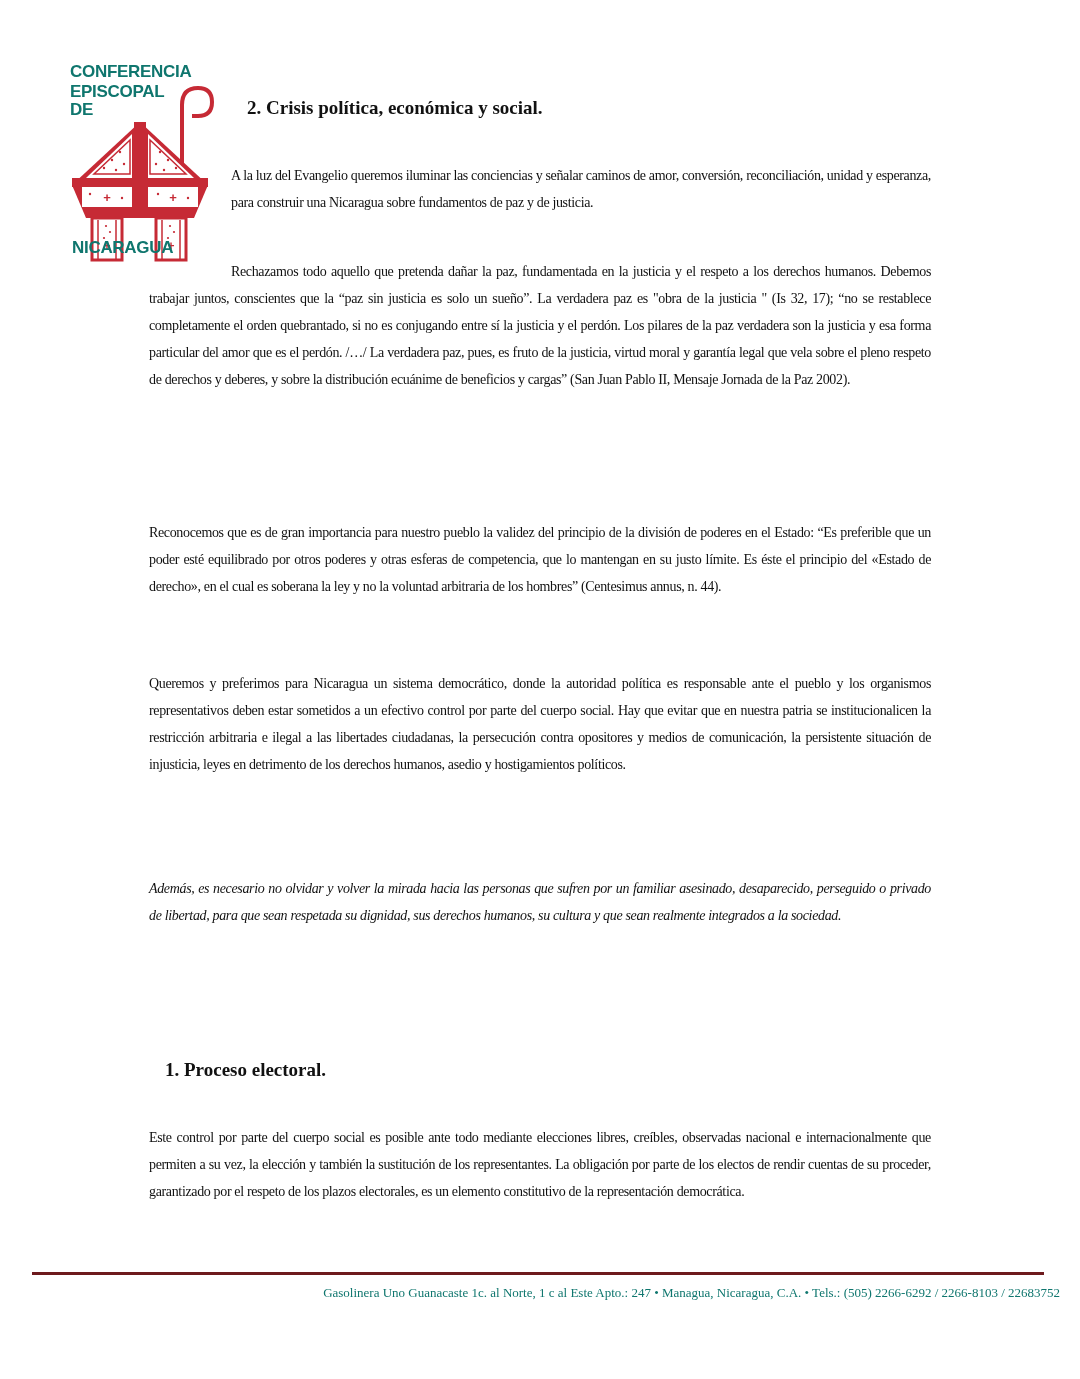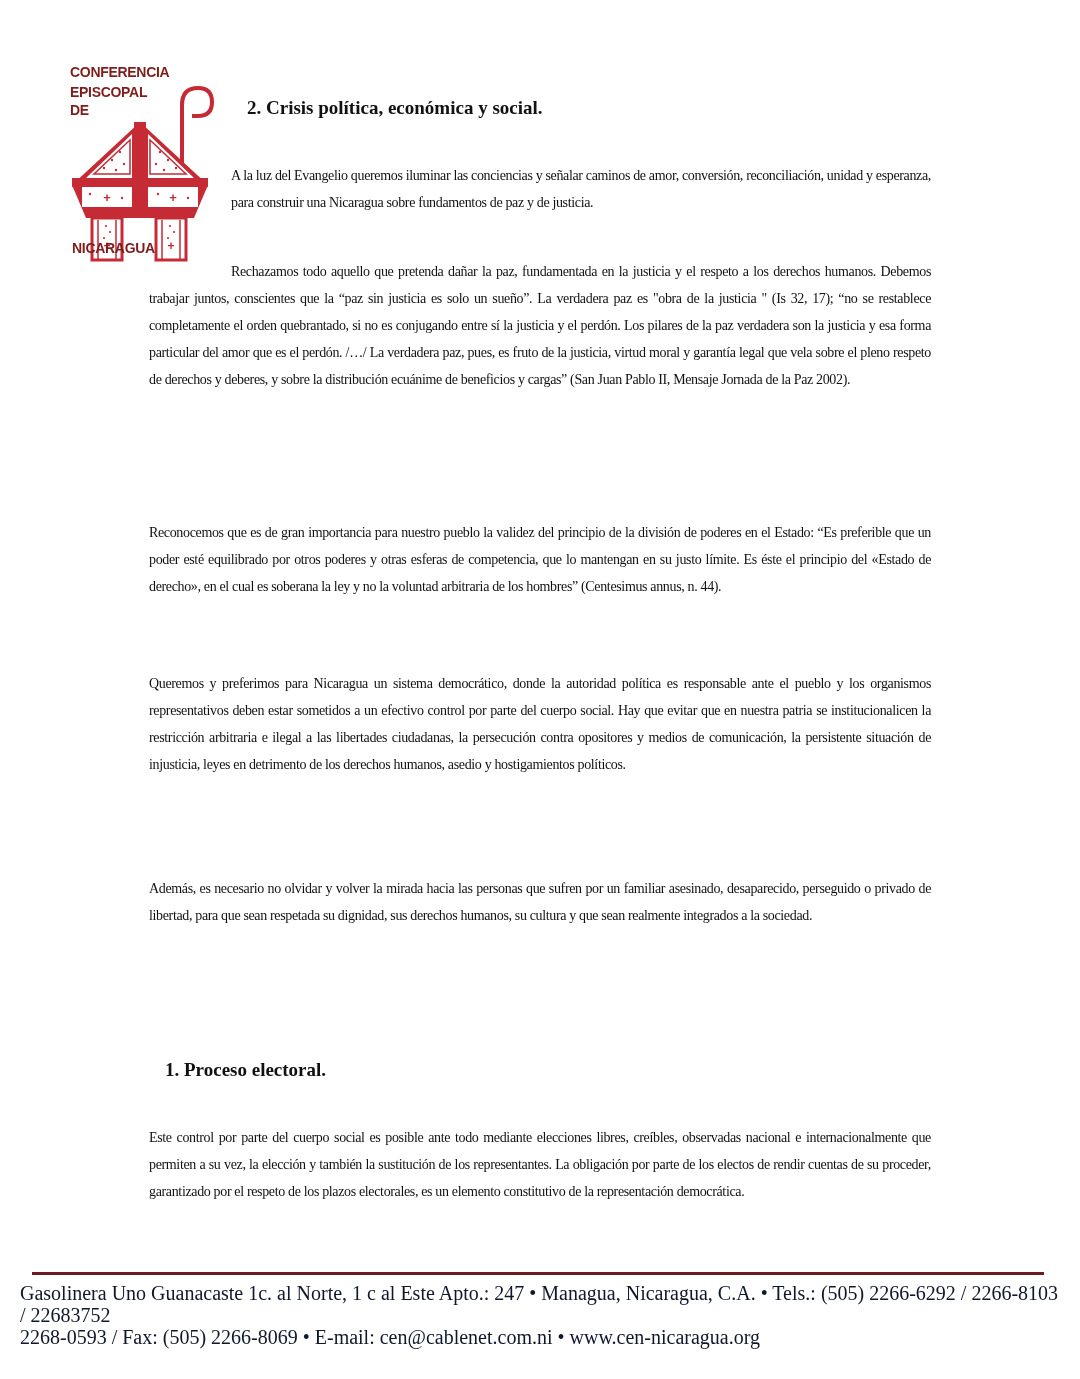--- a/index.html
+++ b/index.html
@@ -1,30 +1,30 @@
 <!DOCTYPE html>
 <html><head>
   <meta charset="utf-8">
   <style>
     html, body { margin: 0; padding: 0; background: #ffffff; }
     body { width: 1080px; height: 1379px; position: relative; overflow: hidden;
       font-family: "Liberation Serif", "DejaVu Serif", serif; color: #111; }
 
     .logo { position: absolute; left: 68px; top: 60px; width: 150px; height: 210px; }
     .logo-text { position: absolute; font-family: "Liberation Sans", "DejaVu Sans", sans-serif;
-      font-weight: bold; color: #7f1d1d; font-size: 14px; letter-spacing: -0.3px; line-height: 20px; }
+      font-weight: bold; color: #0f766e; font-size: 17px; letter-spacing: -0.3px; line-height: 20px; }
 
     h2 { position: absolute; margin: 16px; font-size: 19px; font-weight: bold; line-height: 24px; }
 
     p { position: absolute; margin: 0; font-size: 14px; line-height: 27px; text-align: justify;
       text-align-last: left; letter-spacing: -0.35px; word-spacing: 0px; }
 
     .footer-rule { position: absolute; left: 32px; top: 1272px; width: 1012px; height: 3px; background: #6d1a1d; }
-    .footer { position: absolute; left: 20px; top: 1282px; width: 1040px; text-align: left;
-      font-family: "Liberation Serif", "DejaVu Serif", serif; color: #0f172a; font-size: 20px; line-height: 22px; }
+    .footer { position: absolute; left: 20px; top: 1282px; width: 1040px; text-align: right;
+      font-family: "Liberation Serif", "DejaVu Serif", serif; color: #0f766e; font-size: 13px; line-height: 22px; }
   </style>
 </head>
 <body>
 
 <div class="logo">
   <div class="logo-text" style="left:2px; top:2px;">CONFERENCIA</div>
   <div class="logo-text" style="left:2px; top:22px;">EPISCOPAL</div>
   <div class="logo-text" style="left:2px; top:40px;">DE</div>
   <svg width="150" height="210" viewBox="0 0 150 210" style="position:absolute;left:0;top:0;">
 
@@ -81,22 +81,21 @@
   </svg>
   <div class="logo-text" style="left:4px; top:178px;">NICARAGUA</div>
 </div>
 
 <h2 style="left:231px; top:80px;">2. Crisis política, económica y social.</h2>
 
 <p style="left:231px; top:162px; width:700px;">A la luz del Evangelio queremos iluminar las conciencias y señalar caminos de amor, conversión, reconciliación, unidad y esperanza, para construir una Nicaragua sobre fundamentos de paz y de justicia.</p>
 <p style="left:149px; top:258px; width:782px; text-indent:82px;">Rechazamos todo aquello que pretenda dañar la paz, fundamentada en la justicia y el respeto a los derechos humanos. Debemos trabajar juntos, conscientes que la “paz sin justicia es solo un sueño”. La verdadera paz es "obra de la justicia " (Is 32, 17); “no se restablece completamente el orden quebrantado, si no es conjugando entre sí la justicia y el perdón. Los pilares de la paz verdadera son la justicia y esa forma particular del amor que es el perdón. /…/ La verdadera paz, pues, es fruto de la justicia, virtud moral y garantía legal que vela sobre el pleno respeto de derechos y deberes, y sobre la distribución ecuánime de beneficios y cargas” (San Juan Pablo II, Mensaje Jornada de la Paz 2002).</p>
 <p style="left:149px; top:519px; width:782px;">Reconocemos que es de gran importancia para nuestro pueblo la validez del principio de la división de poderes en el Estado: “Es preferible que un poder esté equilibrado por otros poderes y otras esferas de competencia, que lo mantengan en su justo límite. Es éste el principio del «Estado de derecho», en el cual es soberana la ley y no la voluntad arbitraria de los hombres” (Centesimus annus, n. 44).</p>
 <p style="left:149px; top:670px; width:782px;">Queremos y preferimos para Nicaragua un sistema democrático, donde la autoridad política es responsable ante el pueblo y los organismos representativos deben estar sometidos a un efectivo control por parte del cuerpo social. Hay que evitar que en nuestra patria se institucionalicen la restricción arbitraria e ilegal a las libertades ciudadanas, la persecución contra opositores y medios de comunicación, la persistente situación de injusticia, leyes en detrimento de los derechos humanos, asedio y hostigamientos políticos.</p>
-<p style="left:149px; top:875px; width:782px;">Además, es necesario no olvidar y volver la mirada hacia las personas que sufren por un familiar asesinado, desaparecido, perseguido o privado de libertad, para que sean respetada su dignidad, sus derechos humanos, su cultura y que sean realmente integrados a la sociedad.</p>
+<p style="left:149px; top:875px; width:782px;font-style:italic;">Además, es necesario no olvidar y volver la mirada hacia las personas que sufren por un familiar asesinado, desaparecido, perseguido o privado de libertad, para que sean respetada su dignidad, sus derechos humanos, su cultura y que sean realmente integrados a la sociedad.</p>
 
 <h2 style="left:149px; top:1042px;">1. Proceso electoral.</h2>
 <p style="left:149px; top:1124px; width:782px;">Este control por parte del cuerpo social es posible ante todo mediante elecciones libres, creíbles, observadas nacional e internacionalmente que permiten a su vez, la elección y también la sustitución de los representantes. La obligación por parte de los electos de rendir cuentas de su proceder, garantizado por el respeto de los plazos electorales, es un elemento constitutivo de la representación democrática.</p>
 
 <div class="footer-rule"></div>
 <div class="footer">
   <div>Gasolinera Uno Guanacaste 1c. al Norte, 1 c al Este Apto.: 247 • Managua, Nicaragua, C.A. • Tels.: (505) 2266-6292 / 2266-8103 / 22683752</div>
-  <div>2268-0593 / Fax: (505) 2266-8069 • E-mail: cen@cablenet.com.ni • www.cen-nicaragua.org</div>
 </div>
 
 </body></html>

